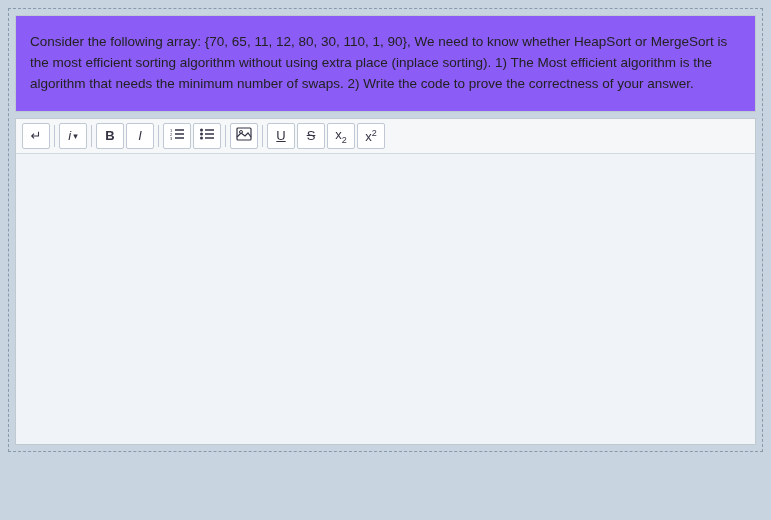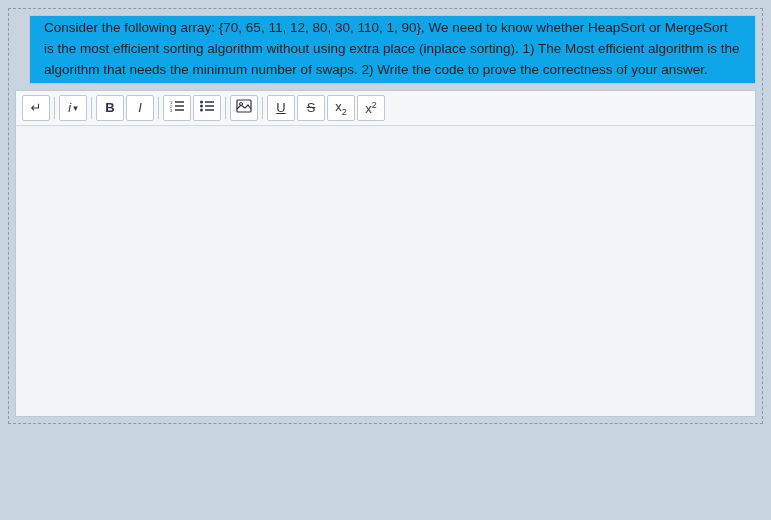--- a/index.html
+++ b/index.html
@@ -21,28 +21,27 @@
     }
 
     .outer-container {
       width: 755px;
       background-color: #c8d4e0;
       border: 1px dashed #8899aa;
       padding: 6px;
     }
 
     .question-box {
-      background-color: #0ea5e9;
+      background-color: #8b5cf6;
       border: 1px solid #c0c8d0;
-      padding: 2px 14px;
+      padding: 16px 14px;
       margin-bottom: 6px;
       line-height: 1.55;
       color: #222;
       font-size: 13.5px;
-      margin-left: 14px;
     }
 
     .editor-area {
       background-color: #ffffff;
       border: 1px solid #c0c8d0;
     }
 
     .toolbar {
       display: flex;
       align-items: center;

